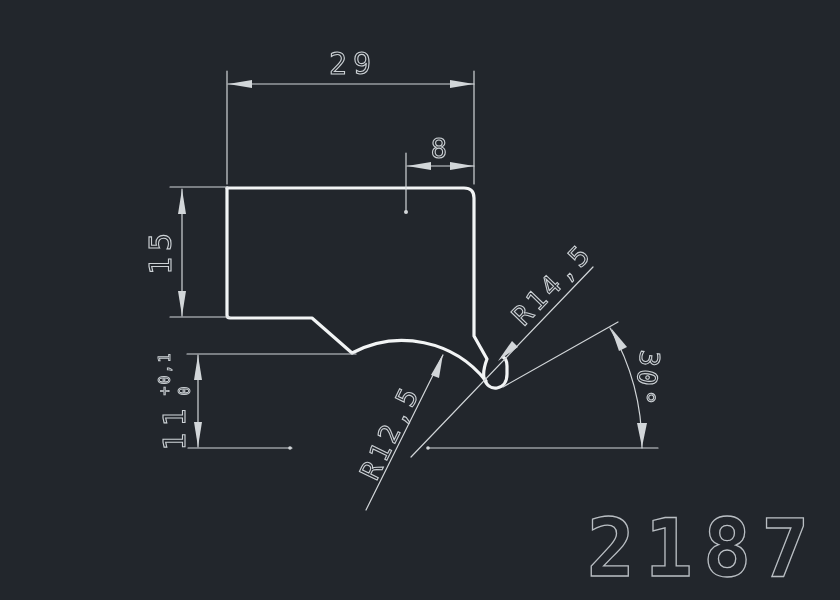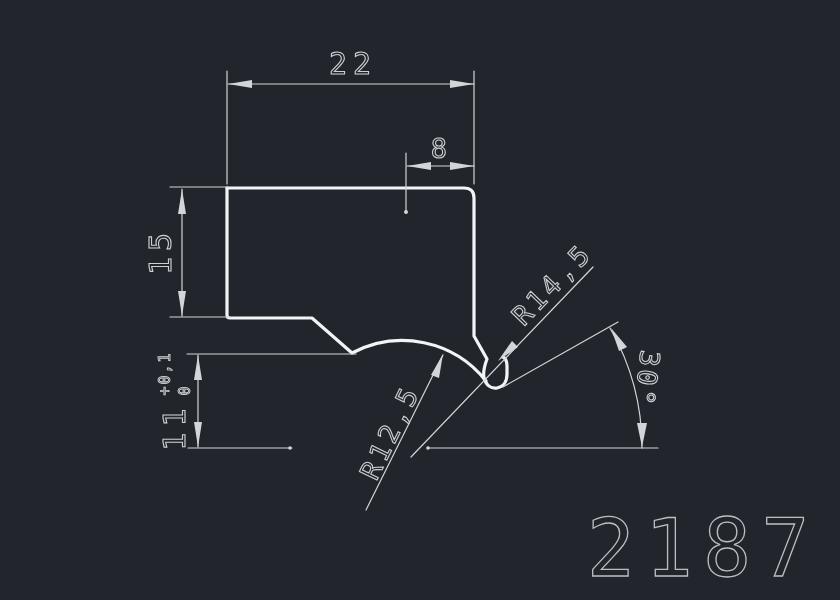--- a/index.html
+++ b/index.html
@@ -29,20 +29,21 @@
   .t-11 .main{font-size:30px;}
   .tol{display:flex;flex-direction:column;margin-left:7px;font-size:15px;
        letter-spacing:2px;line-height:1.35;-webkit-text-stroke:0.9px var(--dimtext,#ccd1d5);}
   .t-r125{left:390px;top:432px;transform:translate(-50%,-50%) rotate(-64deg);font-size:27px;letter-spacing:4px;}
   .t-r145{left:552px;top:284px;transform:translate(-50%,-50%) rotate(-46deg);font-size:27px;letter-spacing:4px;}
   .t-30{left:647px;top:379px;transform:translate(-50%,-50%) rotate(97deg);font-size:27px;letter-spacing:3px;}
   .part-number{
     position:absolute;left:703px;top:549px;transform:translate(-50%,-50%);
     font-size:80px;letter-spacing:10px;line-height:1;white-space:nowrap;
     color:var(--partnum,#b9bec3);
+    font-weight:bold;
     -webkit-text-fill-color:transparent;
     -webkit-text-stroke:1.3px var(--partnum,#b9bec3);
   }
 </style>
 </head>
 <body>
 
 <div class="canvas" style="--bg: #22262c; --profile: #f2f4f5; --dimline: #d2d6d9; --dimtext: #ccd1d5; --partnum: #b9bec3;">
 
   <svg width="840" height="600" viewBox="0 0 840 600">
@@ -106,21 +107,21 @@
     </g>
 
     <g>
       <line class="dim-stroke" x1="503" y1="387" x2="618" y2="322"></line>
       <path class="dim-stroke" d="M 642,448 A 240 240 0 0 0 610,328"></path>
       <polygon class="dim-fill" points="611,328 619,351 627,347"></polygon>
       <polygon class="dim-fill" points="642,447 637,423 647,423"></polygon>
     </g>
   </svg>
 
-  <div class="cad-text t-29">22</div>
+  <div class="cad-text t-29">29</div>
 
   <div class="cad-text t-8">8</div>
 
   <div class="cad-text t-15">15</div>
 
   <div class="cad-text t-11">
     <span class="main">11</span>
     <span class="tol">
       <span>+0,1</span>
       <span>0</span>

